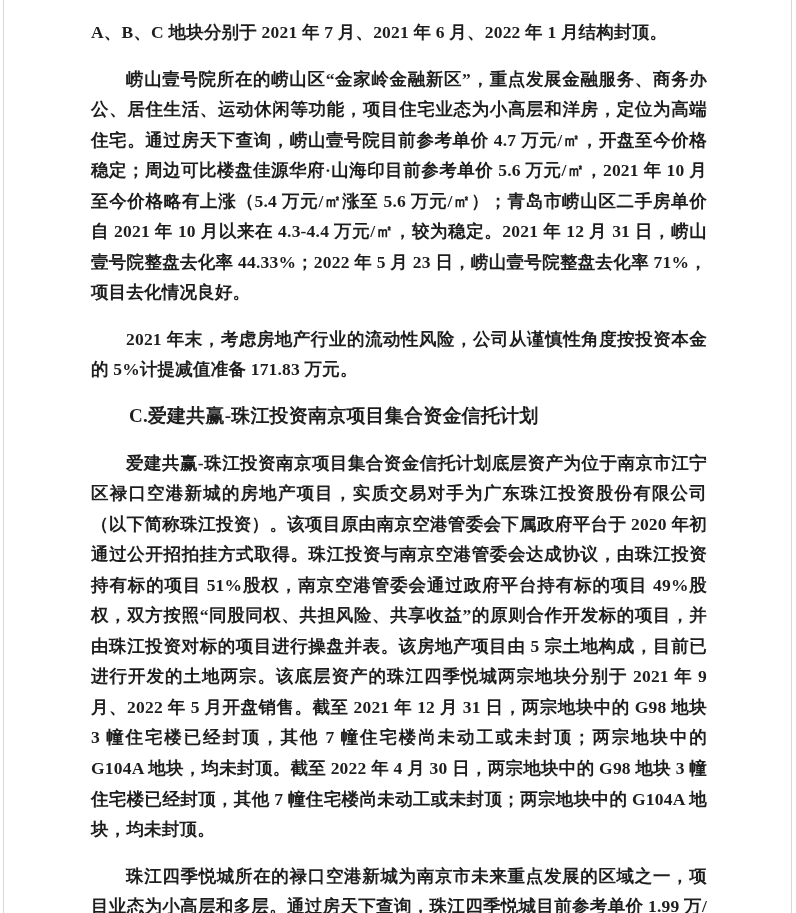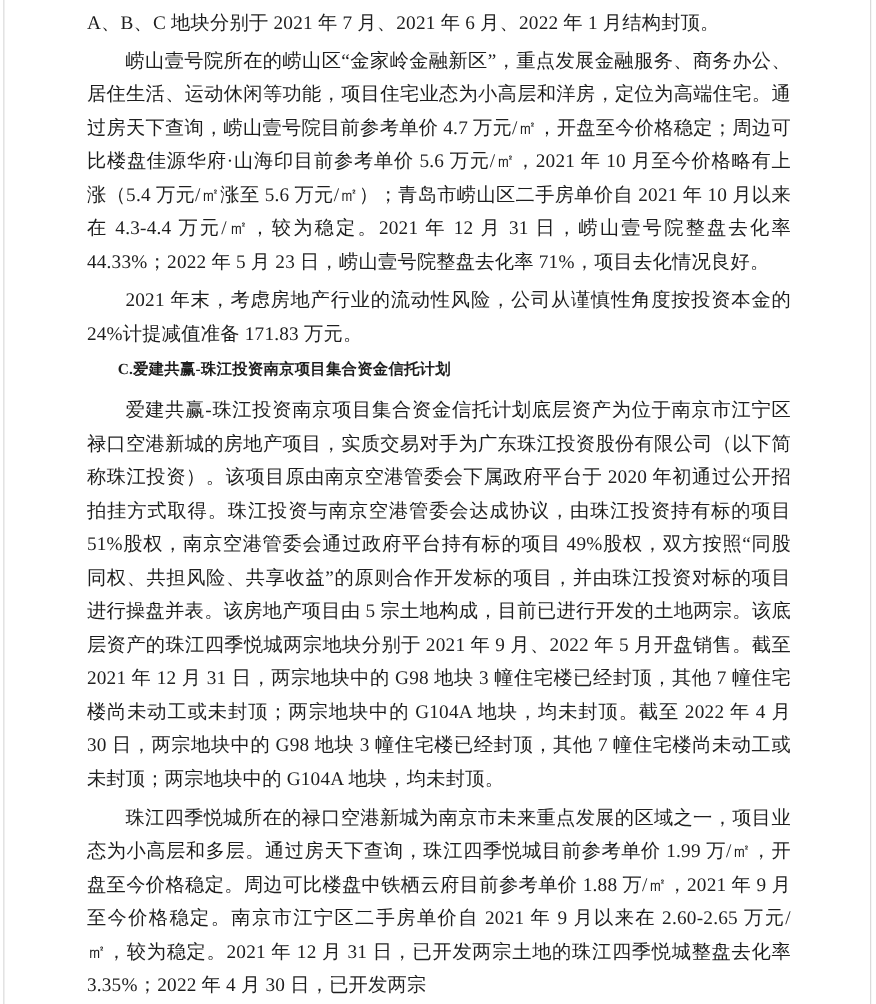--- a/index.html
+++ b/index.html
@@ -34,49 +34,50 @@
     left: 75px;
     top: 1px;
     width: 648px;
     font-size: 17.5px;
     line-height: 30.55px;
     text-align: justify;
     color: #1e1e1e;
     letter-spacing: 0.2px;
   }
   .content p, .content h3 {
-    margin: 4px;
+    margin: 16px;
     padding: 0;
+    font-weight: bold;
   }
   .para-indent {
     text-indent: 2em;
   }
   .para-continuation {
     text-indent: 0;
   }
   .section-heading {
     text-indent: 2em;
-    font-size: 14px;
+    font-size: 19px;
     font-weight: bold;
   }
 </style>
 </head>
 <body>
 
 <div class="page" style="background: rgb(255, 255, 255);">
   <div class="page-edge left" style="background: rgb(216, 216, 216);"></div>
   <div class="page-edge right" style="background: rgb(216, 216, 216);"></div>
 
   <div class="content" style="color: rgb(30, 30, 30);">
     <p class="para-continuation">A、B、C 地块分别于 2021 年 7 月、2021 年 6 月、2022 年 1 月结构封顶。</p>
 
     <p class="para-indent">崂山壹号院所在的崂山区“金家岭金融新区”，重点发展金融服务、商务办公、居住生活、运动休闲等功能，项目住宅业态为小高层和洋房，定位为高端住宅。通过房天下查询，崂山壹号院目前参考单价 4.7 万元/㎡，开盘至今价格稳定；周边可比楼盘佳源华府·山海印目前参考单价 5.6 万元/㎡，2021 年 10 月至今价格略有上涨（5.4 万元/㎡涨至 5.6 万元/㎡）；青岛市崂山区二手房单价自 2021 年 10 月以来在 4.3-4.4 万元/㎡，较为稳定。2021 年 12 月 31 日，崂山壹号院整盘去化率 44.33%；2022 年 5 月 23 日，崂山壹号院整盘去化率 71%，项目去化情况良好。</p>
 
 
-    <p class="para-indent">2021 年末，考虑房地产行业的流动性风险，公司从谨慎性角度按投资本金的 24%计提减值准备 171.83 万元。</p>
+    <p class="para-indent">2021 年末，考虑房地产行业的流动性风险，公司从谨慎性角度按投资本金的 5%计提减值准备 171.83 万元。</p>
 
     <h3 class="section-heading">C.爱建共赢-珠江投资南京项目集合资金信托计划</h3>
 
     <p class="para-indent">爱建共赢-珠江投资南京项目集合资金信托计划底层资产为位于南京市江宁区禄口空港新城的房地产项目，实质交易对手为广东珠江投资股份有限公司（以下简称珠江投资）。该项目原由南京空港管委会下属政府平台于 2020 年初通过公开招拍挂方式取得。珠江投资与南京空港管委会达成协议，由珠江投资持有标的项目 51%股权，南京空港管委会通过政府平台持有标的项目 49%股权，双方按照“同股同权、共担风险、共享收益”的原则合作开发标的项目，并由珠江投资对标的项目进行操盘并表。该房地产项目由 5 宗土地构成，目前已进行开发的土地两宗。该底层资产的珠江四季悦城两宗地块分别于 2021 年 9 月、2022 年 5 月开盘销售。截至 2021 年 12 月 31 日，两宗地块中的 G98 地块 3 幢住宅楼已经封顶，其他 7 幢住宅楼尚未动工或未封顶；两宗地块中的 G104A 地块，均未封顶。截至 2022 年 4 月 30 日，两宗地块中的 G98 地块 3 幢住宅楼已经封顶，其他 7 幢住宅楼尚未动工或未封顶；两宗地块中的 G104A 地块，均未封顶。</p>
 
     <p class="para-indent">珠江四季悦城所在的禄口空港新城为南京市未来重点发展的区域之一，项目业态为小高层和多层。通过房天下查询，珠江四季悦城目前参考单价 1.99 万/㎡，开盘至今价格稳定。周边可比楼盘中铁栖云府目前参考单价 1.88 万/㎡，2021 年 9 月至今价格稳定。南京市江宁区二手房单价自 2021 年 9 月以来在 2.60-2.65 万元/㎡，较为稳定。2021 年 12 月 31 日，已开发两宗土地的珠江四季悦城整盘去化率 3.35%；2022 年 4 月 30 日，已开发两宗</p>
   </div>
 </div>
 
 </body></html>

